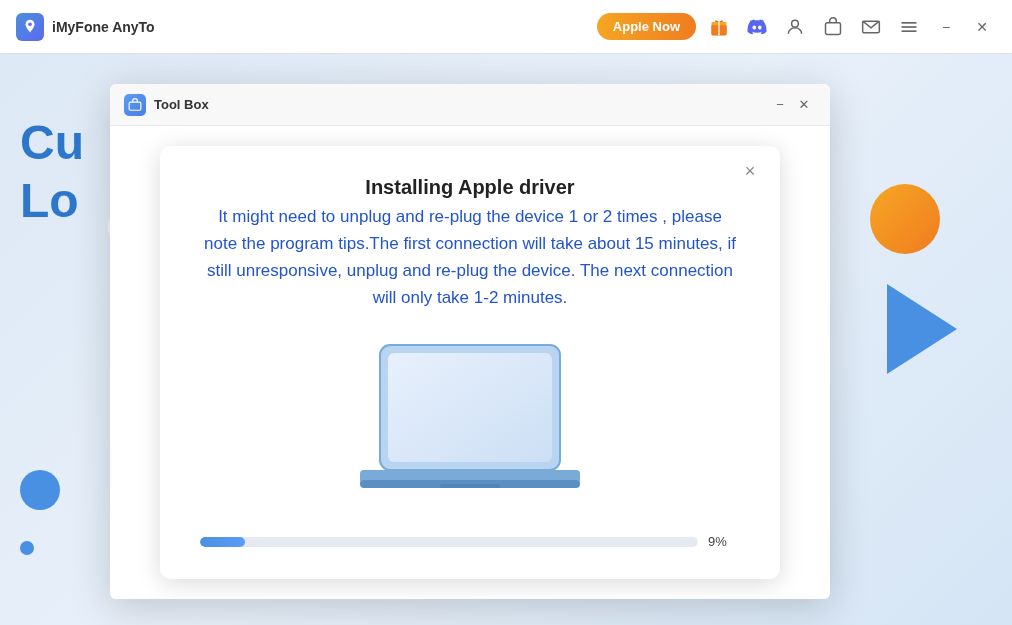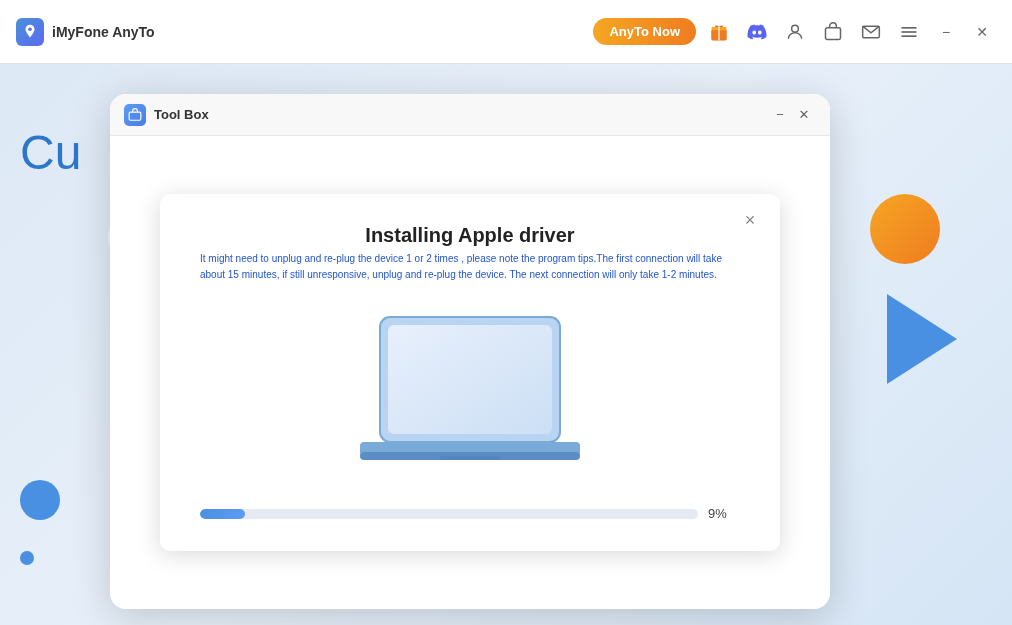--- a/index.html
+++ b/index.html
@@ -10,21 +10,21 @@
       font-family: -apple-system, BlinkMacSystemFont, 'Segoe UI', sans-serif;
       overflow: hidden;
       position: relative;
     }
 
     
     .title-bar {
       display: flex;
       align-items: center;
       background: #ffffff;
-      height: 64px;
+      height: 54px;
       padding: 0 16px;
       border-bottom: 1px solid #e0e0e0;
     }
     .title-bar-logo {
       width: 28px;
       height: 28px;
       background: linear-gradient(135deg, #4a90d9, #5b6af0);
       border-radius: 6px;
       display: flex;
       align-items: center;
@@ -88,21 +88,21 @@
       height: calc(625px - 54px);
       overflow: hidden;
     }
 
     
     .bg-text {
       position: absolute;
       left: 20px;
       top: 60px;
       font-size: 48px;
-      font-weight: 400;
+      font-weight: 700;
       color: #1a6bc7;
       line-height: 1.2;
       opacity: 0.9;
     }
 
     
     .bg-arrow-left {
       position: absolute;
       left: 108px;
       top: 155px;
@@ -209,21 +209,21 @@
     }
 
     
     .toolbox-window {
       position: absolute;
       left: 110px;
       top: 30px;
       width: 720px;
       height: 515px;
       background: #ffffff;
-      border-radius: 16px;
+      border-radius: 6px;
       box-shadow: 0 8px 40px rgba(0,0,0,0.18);
       overflow: hidden;
     }
     .toolbox-titlebar {
       display: flex;
       align-items: center;
       height: 42px;
       padding: 0 14px;
       background: #f8f8f8;
       border-bottom: 1px solid #e8e8e8;
@@ -295,22 +295,22 @@
       border-radius: 4px;
     }
     .dialog-title {
       text-align: center;
       font-size: 20px;
       font-weight: 700;
       color: #222;
       margin-bottom: 4px;
     }
     .dialog-description {
-      text-align: left;
-      font-size: 10px;
+      text-align: center;
+      font-size: 17px;
       color: #2255cc;
       line-height: 1.6;
       margin-bottom: 24px;
     }
 
     
     .laptop-illustration {
       display: flex;
       justify-content: center;
       margin-bottom: 24px;
@@ -353,21 +353,21 @@
 <div class="title-bar">
   <div class="title-bar-logo">
     <svg viewBox="0 0 20 20" fill="none" xmlns="http://www.w3.org/2000/svg">
       <path d="M10 2C7.2 2 5 4.2 5 7c0 3.5 5 9 5 9s5-5.5 5-9c0-2.8-2.2-5-5-5z" fill="white"></path>
       <circle cx="10" cy="7" r="2" fill="#5b6af0"></circle>
     </svg>
   </div>
   <span class="title-bar-app-name">iMyFone AnyTo</span>
 
   <div class="title-bar-actions">
-    <button class="unlock-btn">AnyTo Now</button>
+    <button class="unlock-btn">Apple Now</button>
 
     <button class="icon-btn">
       <svg width="20" height="20" viewBox="0 0 24 24" fill="none">
         <rect x="3" y="9" width="18" height="13" rx="2" fill="#f07c20" stroke="#e06010" stroke-width="0.5"></rect>
         <rect x="3" y="6" width="18" height="4" rx="1.5" fill="#f5a623"></rect>
         <line x1="12" y1="6" x2="12" y2="22" stroke="white" stroke-width="1.5"></line>
         <path d="M12 6 C12 6 9 3 7.5 4.5 C6 6 9 6 12 6" fill="#e06010"></path>
         <path d="M12 6 C12 6 15 3 16.5 4.5 C18 6 15 6 12 6" fill="#e06010"></path>
       </svg>
     </button>
@@ -409,20 +409,21 @@
 
     <button class="win-btn">−</button>
     <button class="win-btn close">✕</button>
   </div>
 </div>
 
 <div class="main-content">
 
   <div class="bg-text">
     <div>Cu</div>
+    <div>Lo</div>
   </div>
 
   <div class="bg-arrow-left">‹</div>
   <div class="bg-arrow-right">›</div>
   <div class="bg-orange-circle"></div>
   <div class="bg-blue-triangle"></div>
 
   <div class="bg-bottom-icon">
     <div class="bg-icon-circle">⊙</div>
     <div class="bg-icon-text">Best</div>

